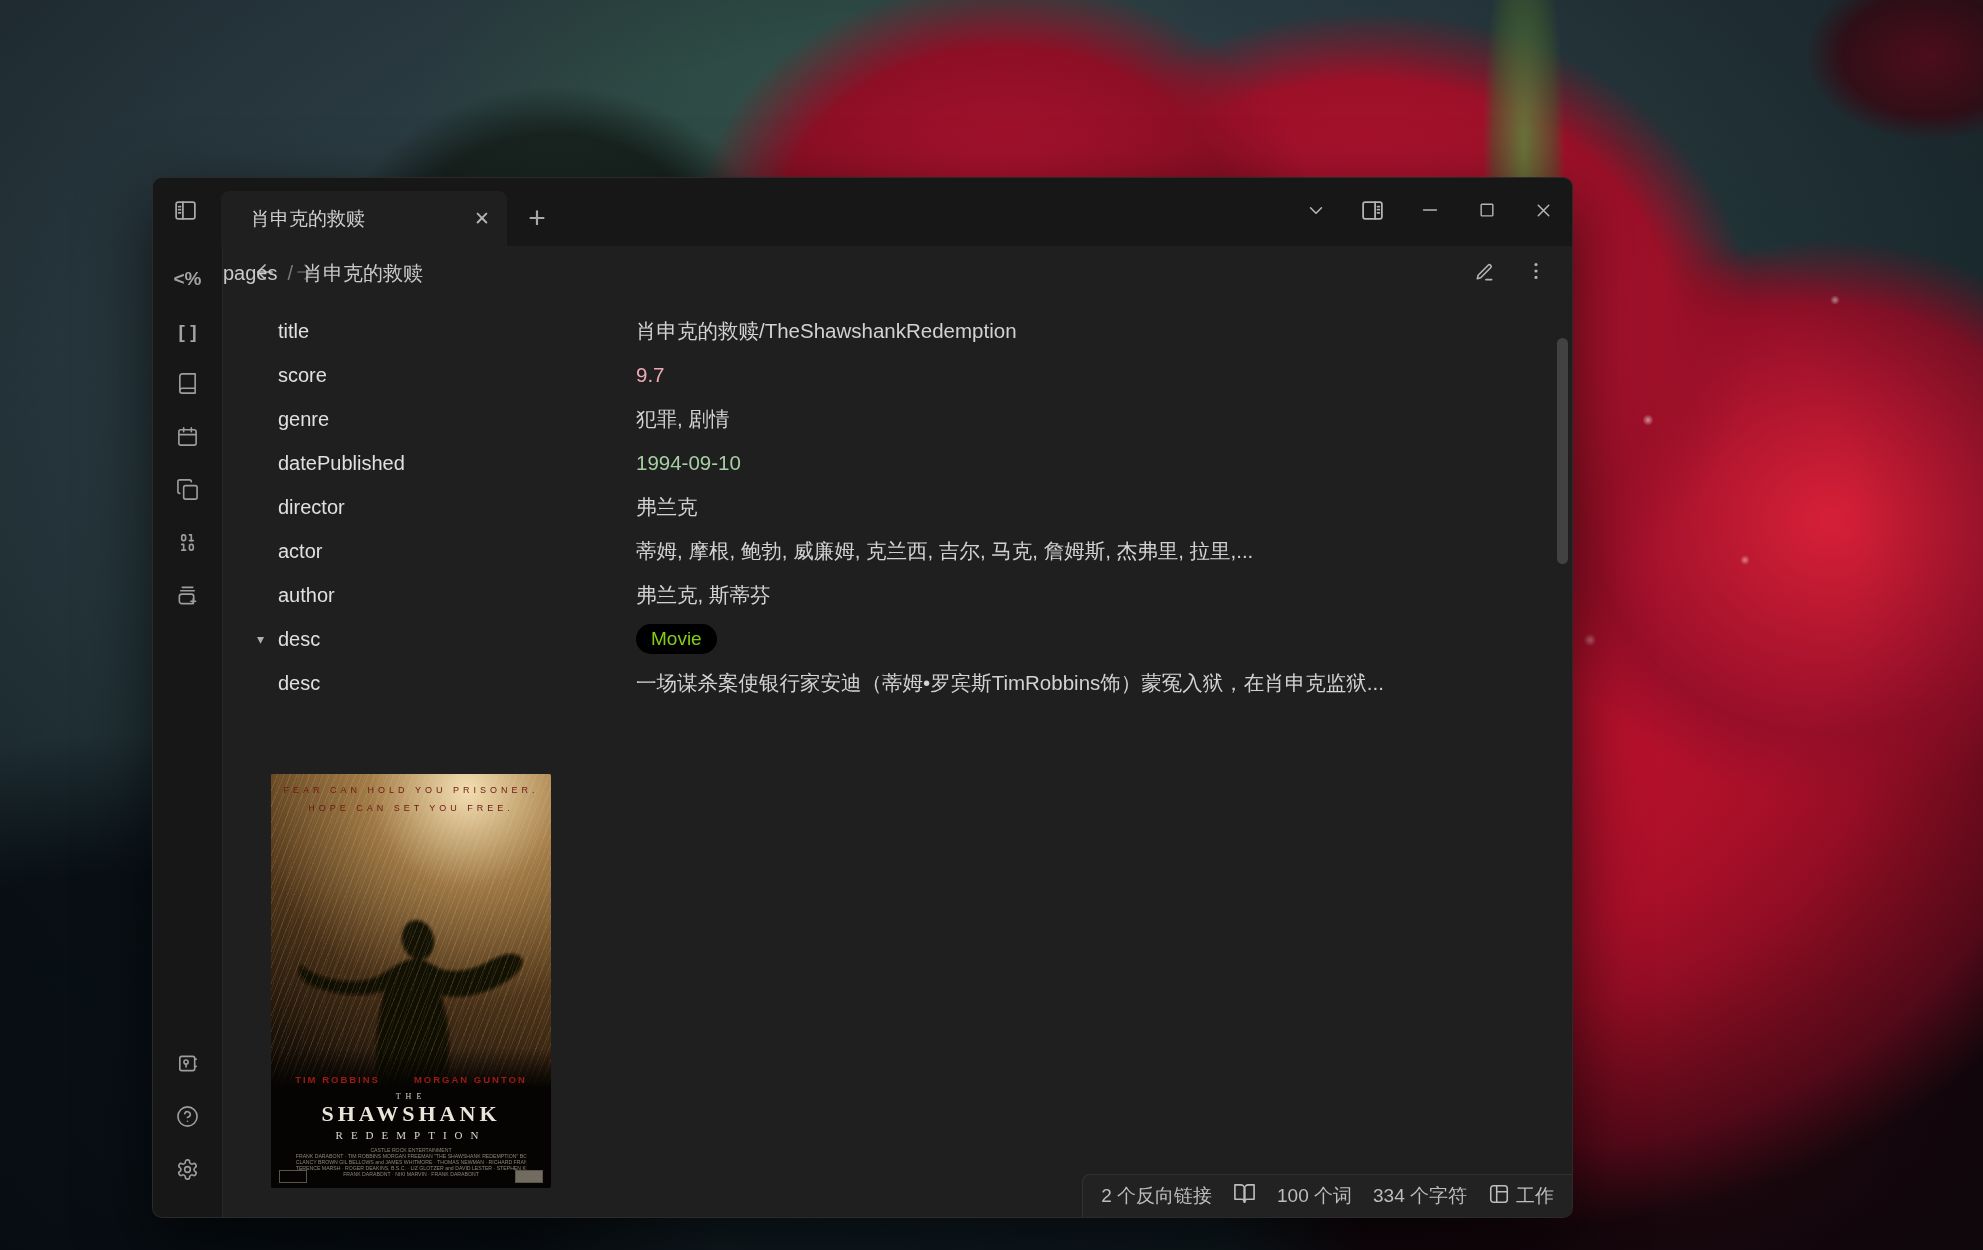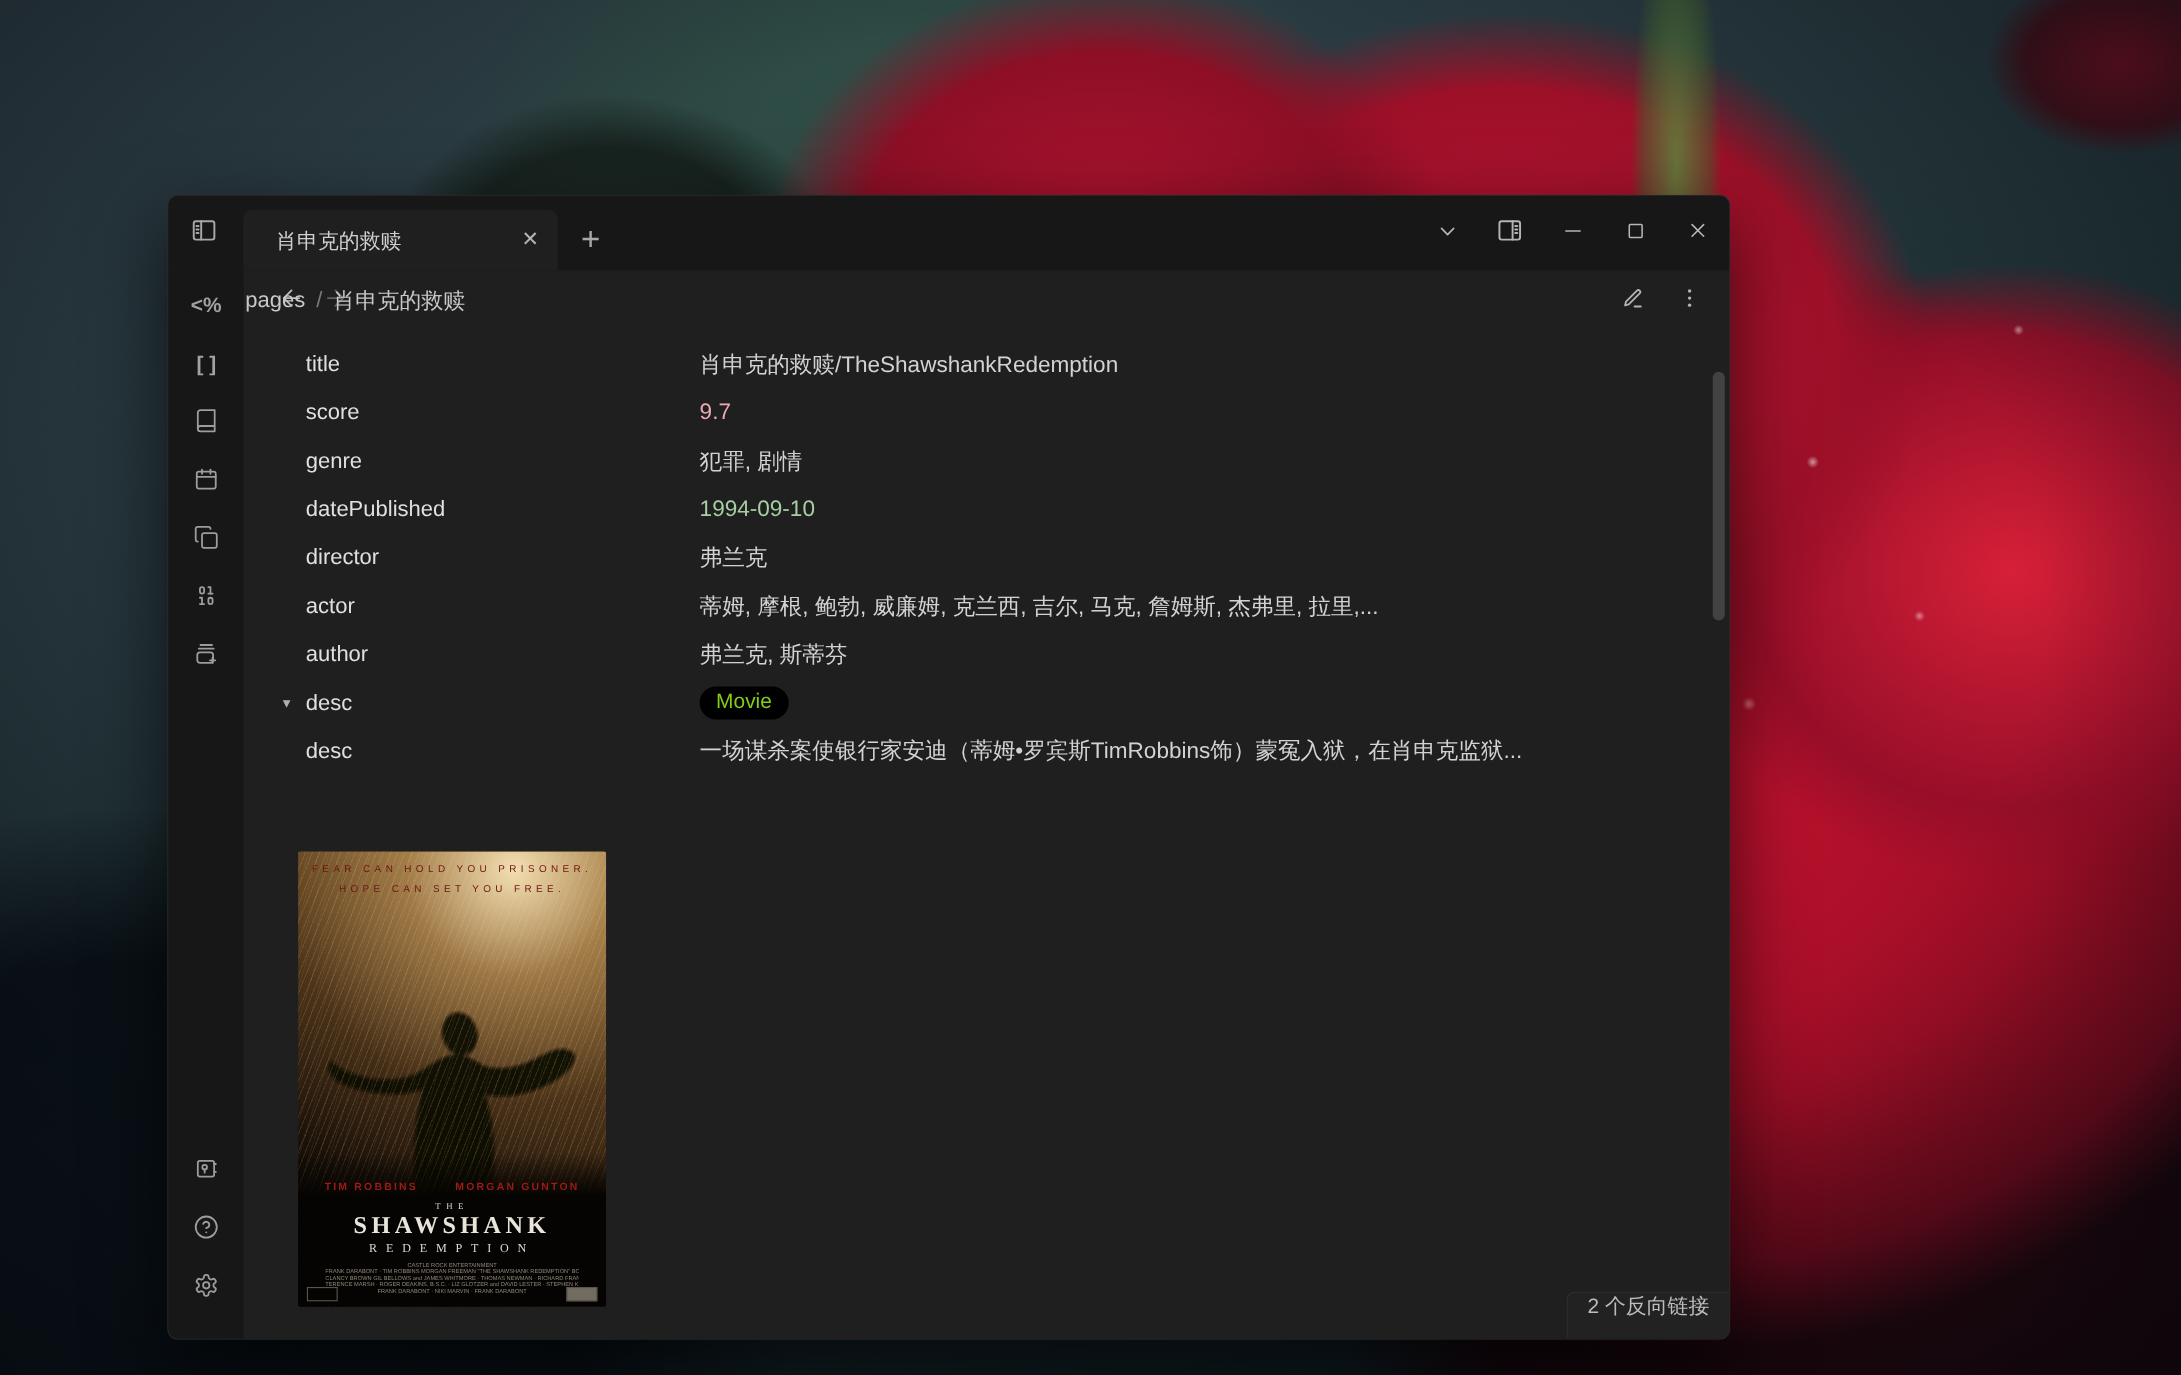--- a/index.html
+++ b/index.html
@@ -102,21 +102,21 @@
     font-family:"Liberation Serif","DejaVu Serif",serif;}
   .p-credits{position:absolute;left:6px;right:6px;top:374px;text-align:center;color:#8d8678;font-size:6px;line-height:7px;
     transform:scale(.86);transform-origin:top center;white-space:nowrap;overflow:hidden;}
   .p-logo{position:absolute;bottom:5px;width:26px;height:11px;border:1px solid #6f6a5e;opacity:.8;}
   .p-logo.l{left:8px;} .p-logo.r{right:8px;background:#8d8678;}
   
   .scroll-thumb{position:absolute;right:4px;top:92px;width:11px;height:226px;background:#424242;border-radius:6px;}
   
   .statusbar{position:absolute;right:0;bottom:0;height:42px;background:#222;
     border-top:1px solid #323232;border-left:1px solid #323232;border-radius:8px 0 9px 0;
-    display:flex;align-items:center;padding:0 18px;gap:21px;color:#bdbdbd;font-size:19px;flex-direction:column;}
+    display:flex;align-items:center;padding:0 18px;gap:21px;color:#bdbdbd;font-size:19px;}
   .sitem{display:flex;align-items:center;gap:6px;white-space:nowrap;}
 </style>
 </head>
 <body>
 
 <div class="wallpaper"></div>
 
 <div class="window">
 
   <div class="titlebar">

